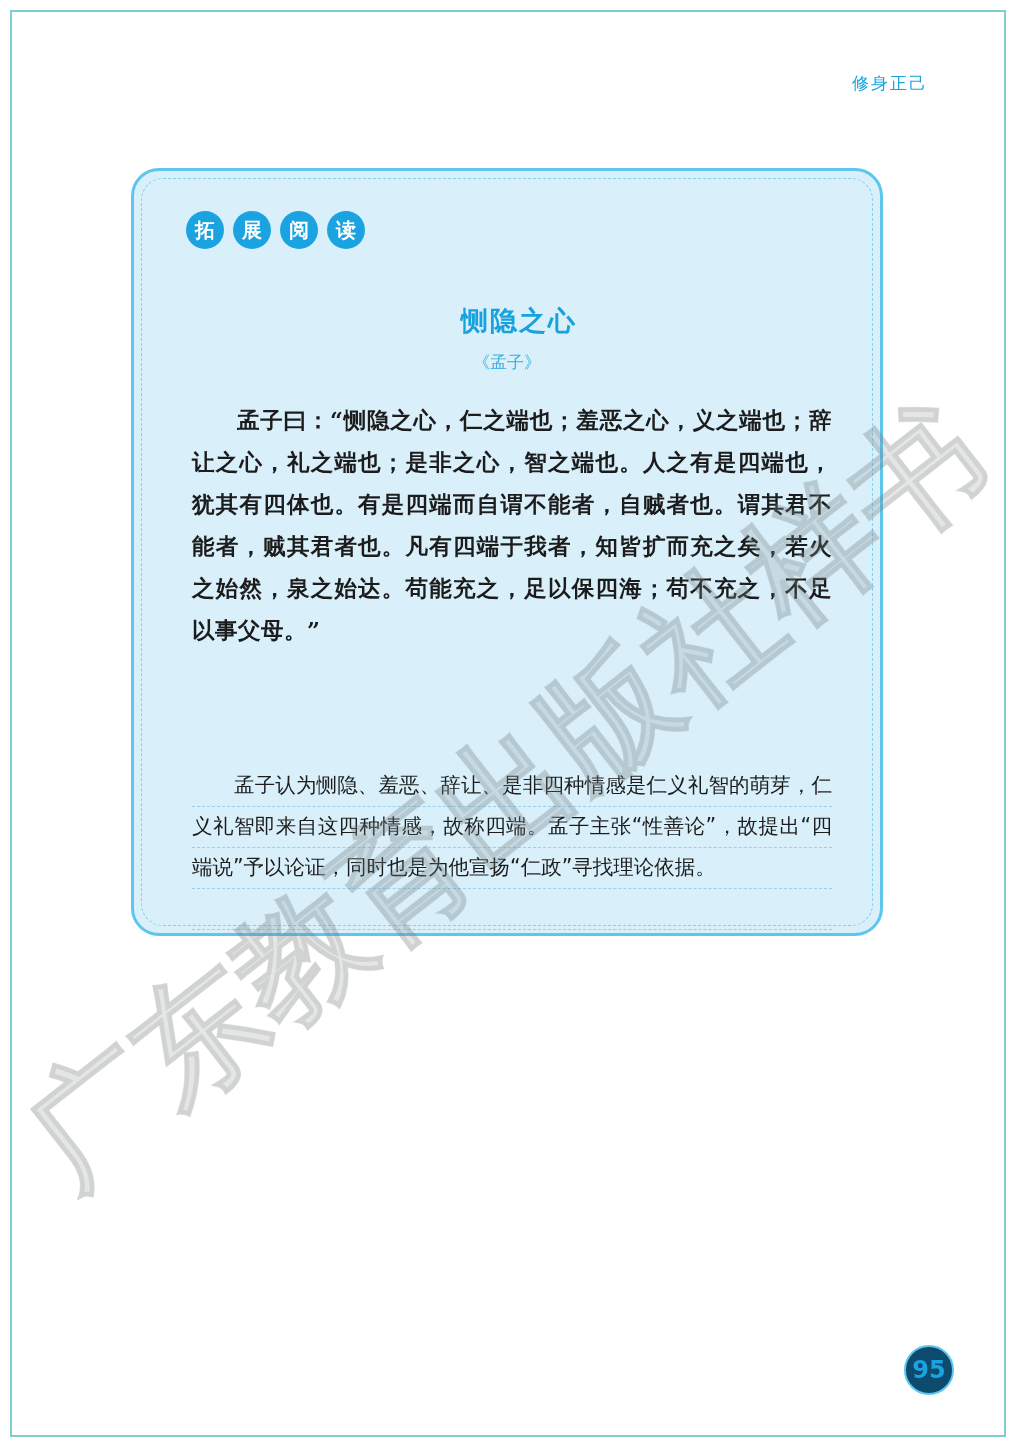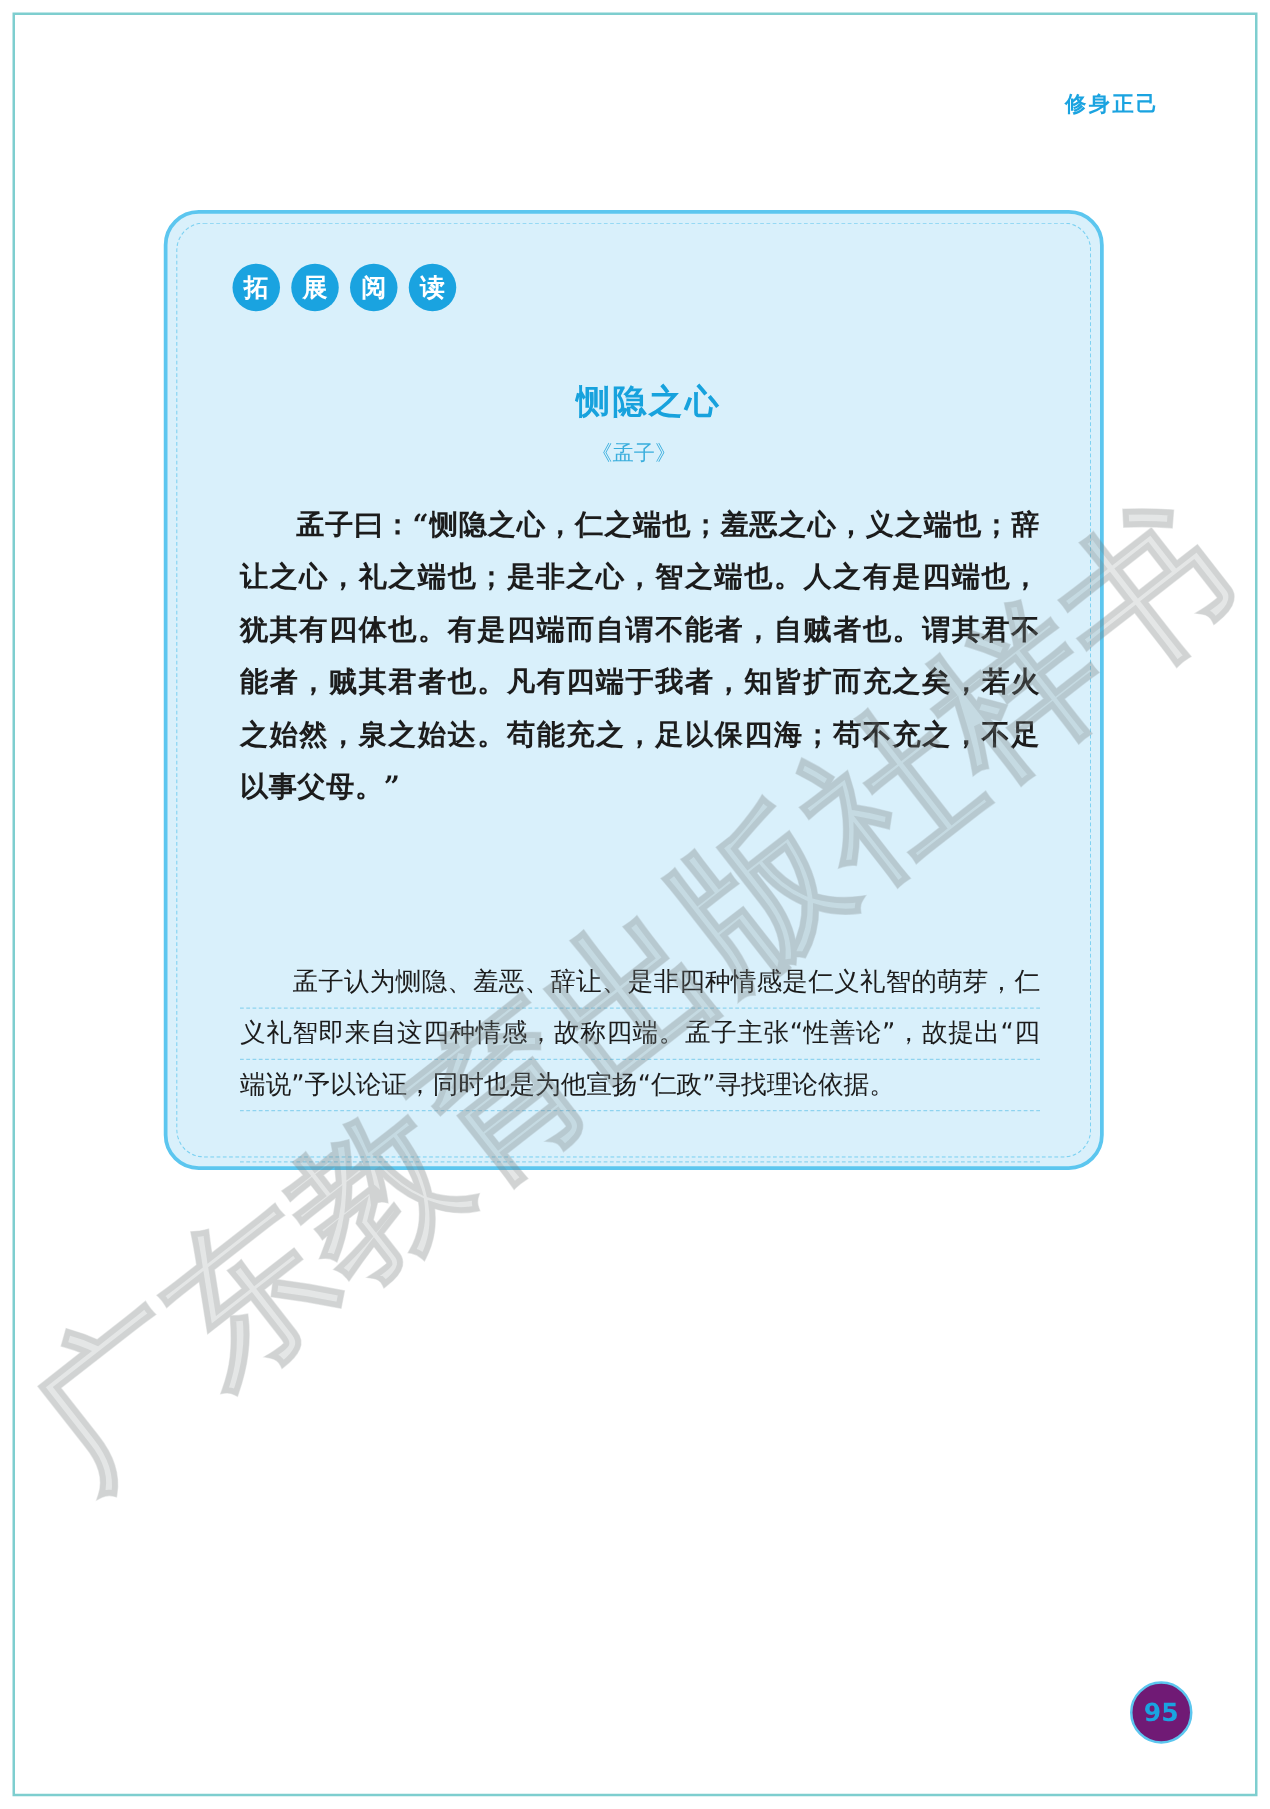--- a/index.html
+++ b/index.html
@@ -25,21 +25,21 @@
     border: 2px solid #7ececf;
     box-sizing: border-box;
   }
 
   
   .running-header {
     position: absolute;
     right: 88px;
     top: 72px;
     font-size: 17px;
-    font-weight: bold;
+    font-weight: normal;
     color: #1aa3e0;
     letter-spacing: 2px;
   }
 
   
   .watermark {
     position: absolute;
     left: 80px;
     top: 330px;
     width: 860px;
@@ -183,27 +183,27 @@
   
   .page-number {
     position: absolute;
     right: 62px;
     bottom: 52px;
     width: 46px;
     height: 46px;
     border-radius: 50%;
     border: 2px solid #5cc6ef;
     color: #1aa3e0;
-    font-size: 20px;
+    font-size: 24px;
     font-weight: bold;
     display: flex;
     align-items: center;
     justify-content: center;
     font-family: "DejaVu Sans", sans-serif;
-    background: #701a75;
+    background: #0c4a6e;
   }
 </style>
 </head>
 <body>
 
 <div class="page-frame"></div>
 
 <div class="running-header">修身正己</div>
 
 <div class="watermark">

